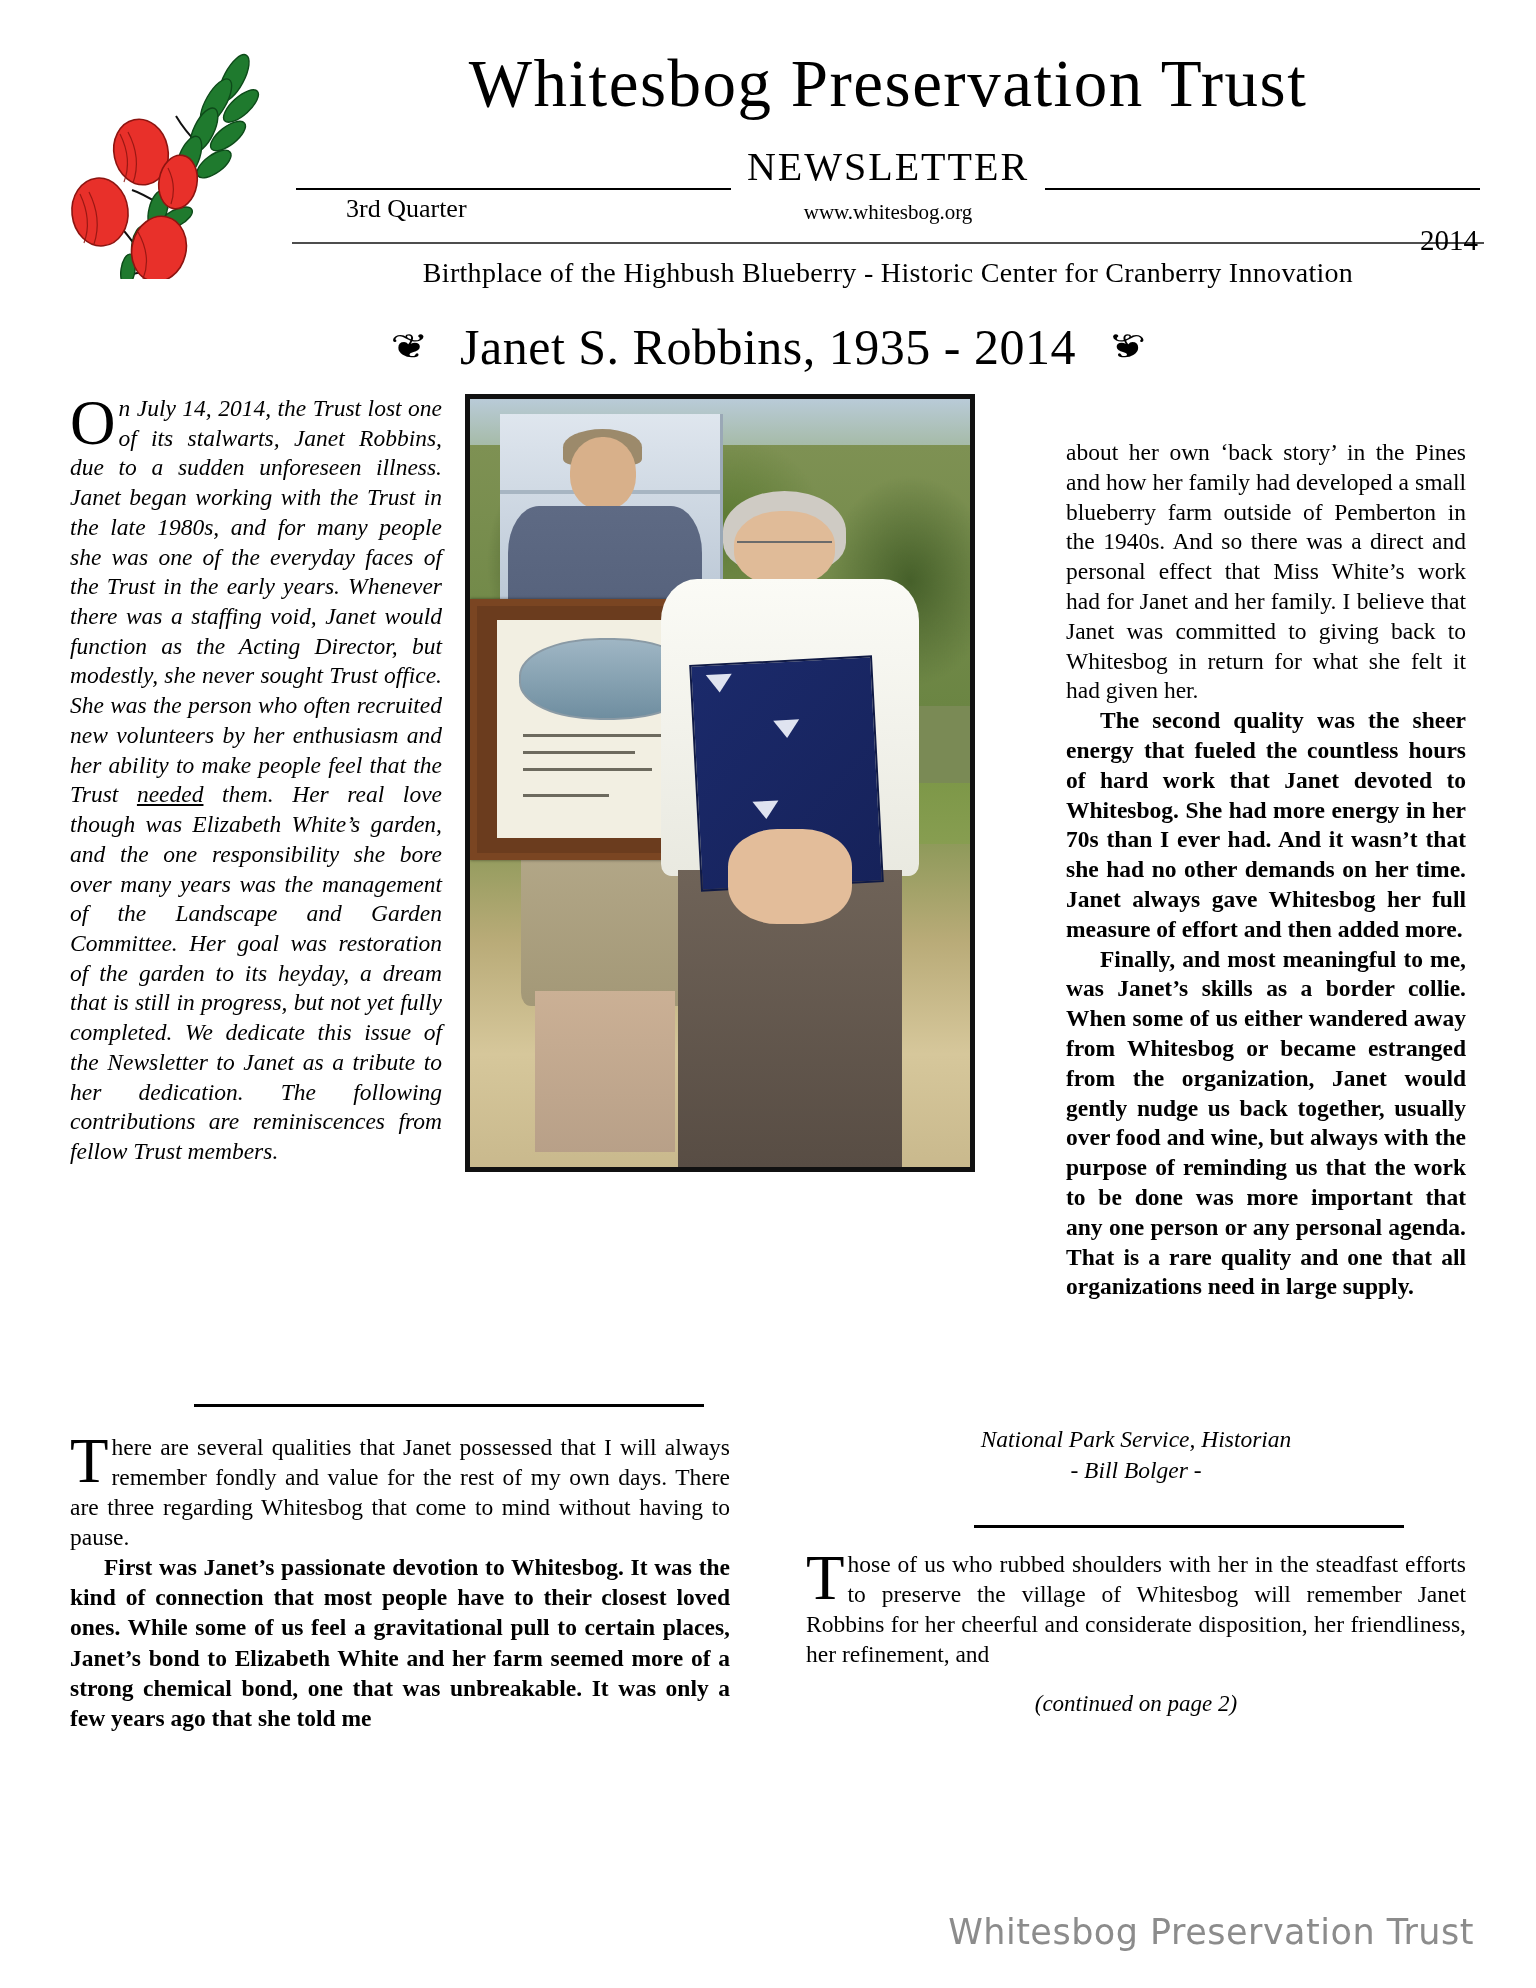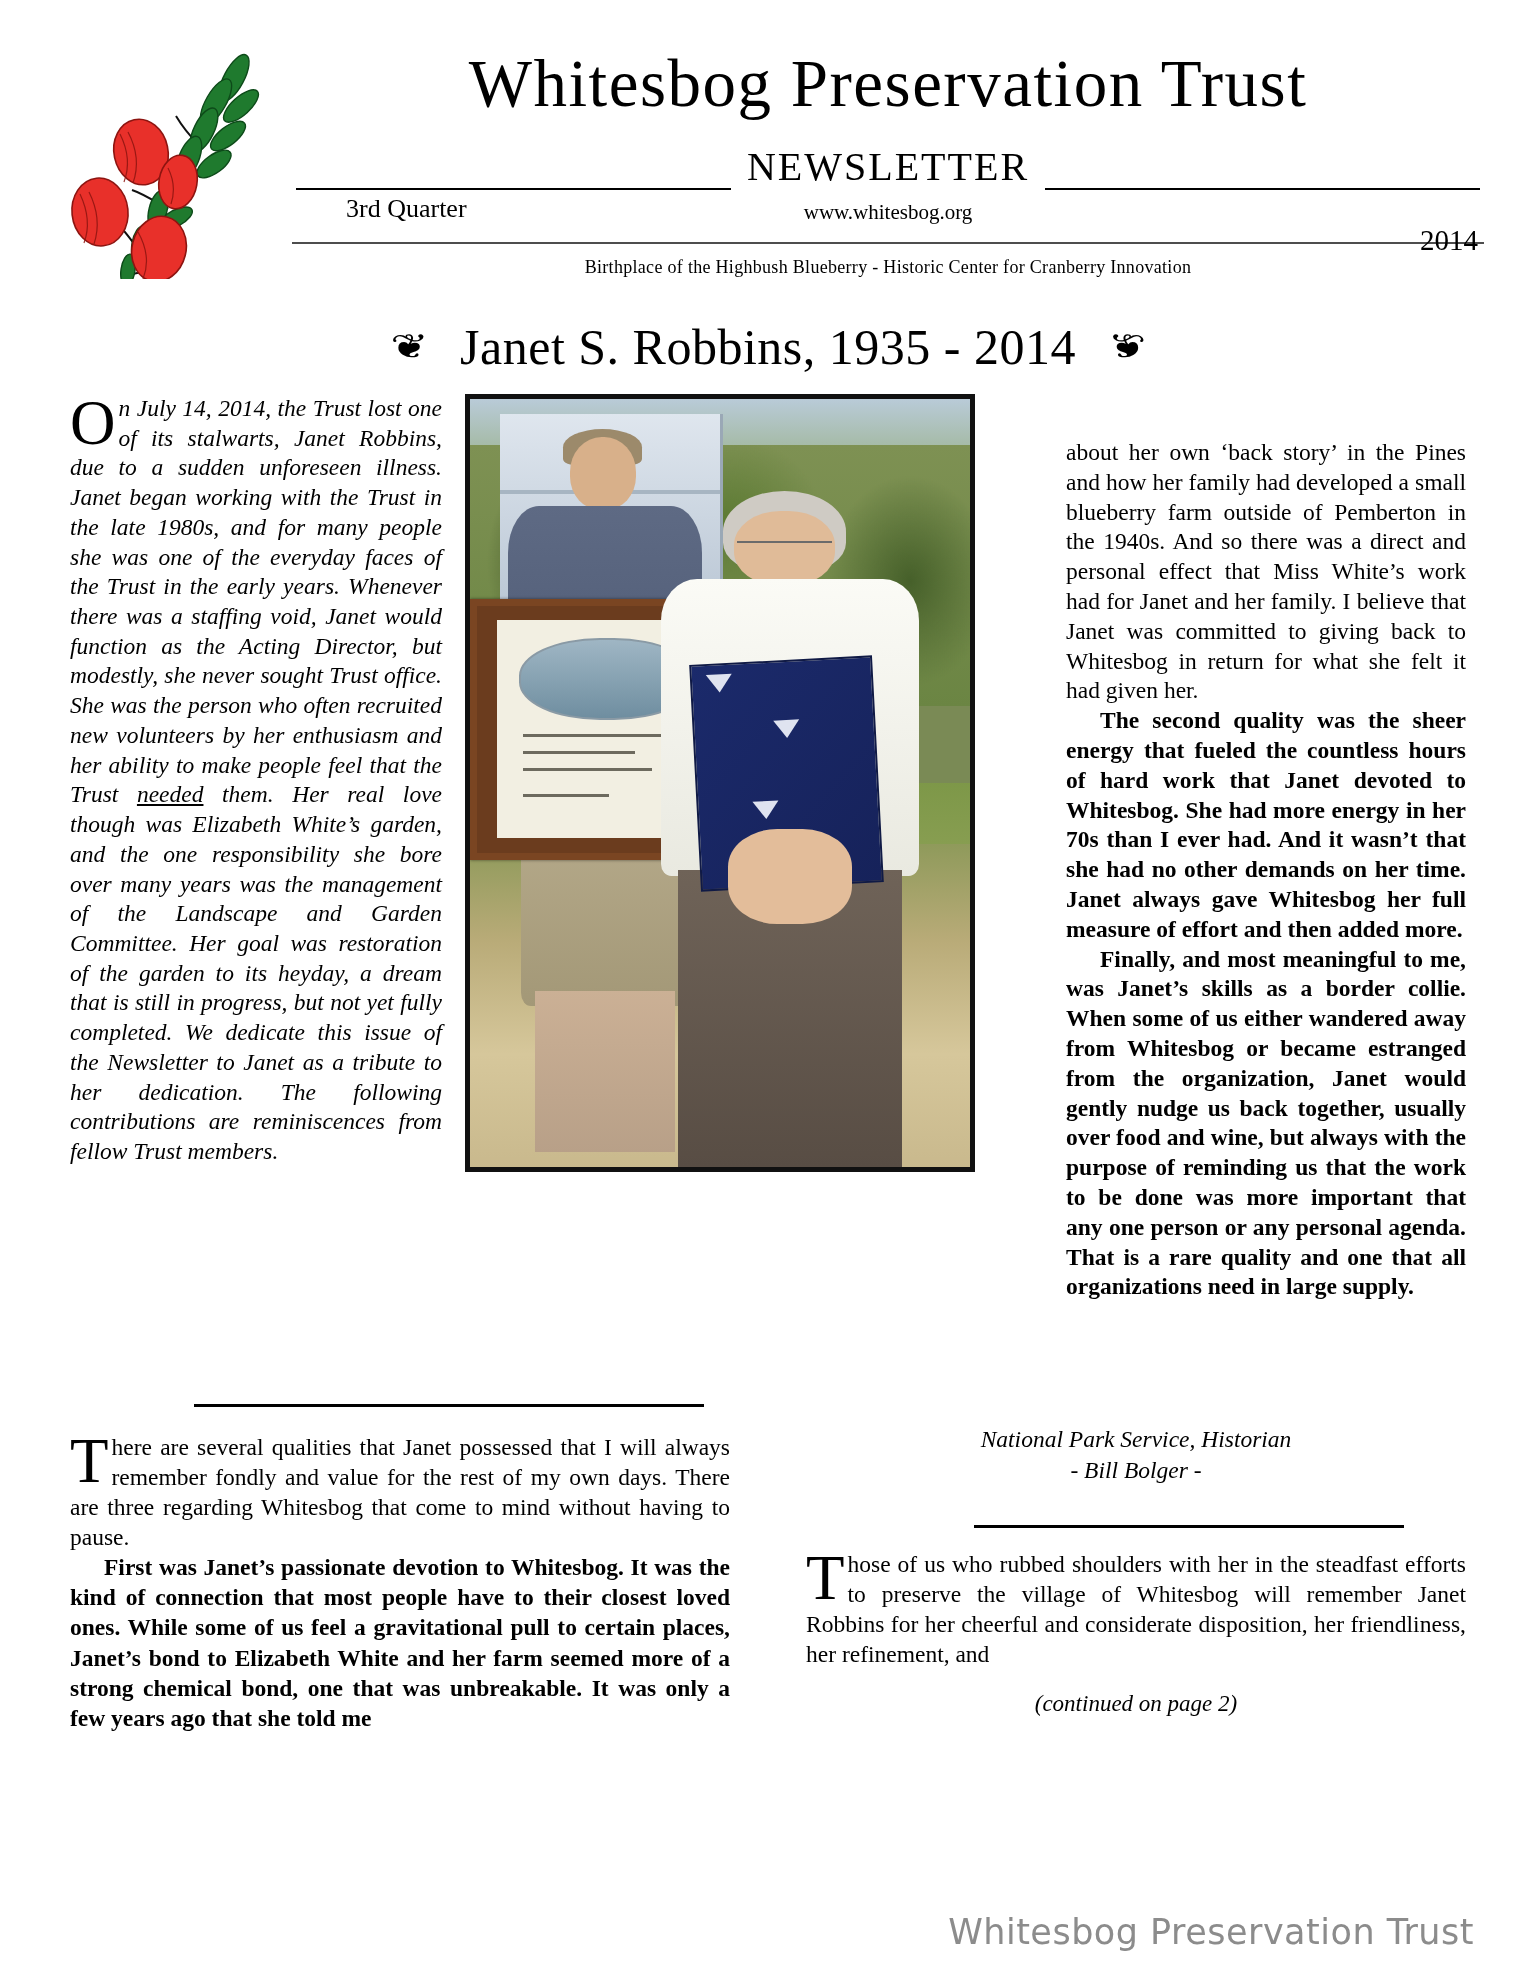--- a/index.html
+++ b/index.html
@@ -99,21 +99,21 @@
     top: 0px;
     margin-top: 32px;
   }
   .thin-rule {
     height: 2px;
     background: #4d4d4d;
     margin: 8px 4px 0 4px;
   }
   .tagline {
     text-align: center;
-    font-size: 18px;
+    font-size: 28px;
     letter-spacing: 0.3px;
     margin-top: 13px;
     white-space: nowrap;
   }
 
   
   .headline {
     text-align: center;
     font-size: 50px;
     margin: 38px 0 10px 0;

